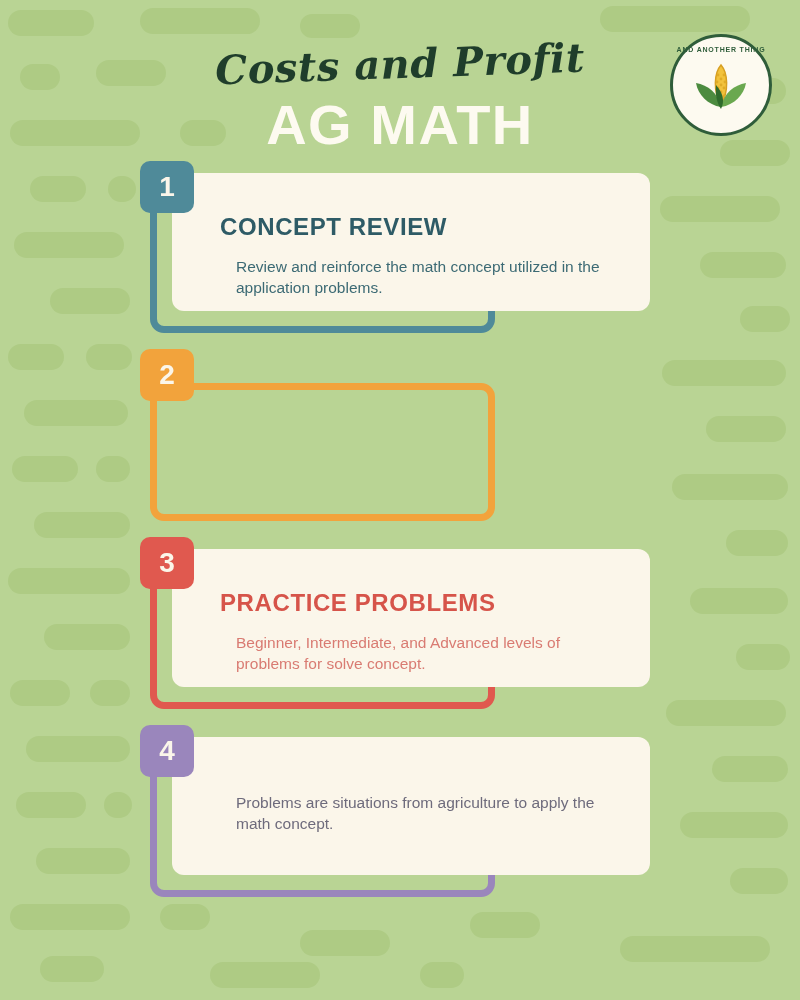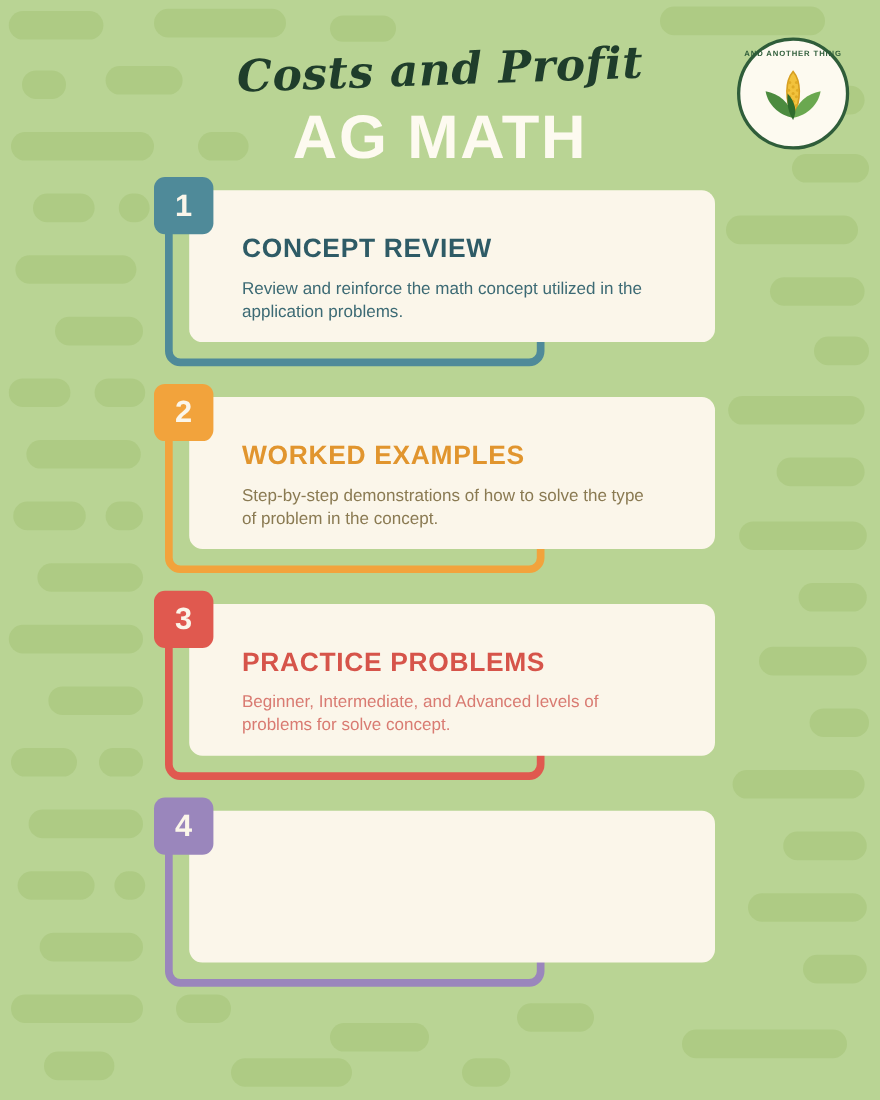--- a/index.html
+++ b/index.html
@@ -146,21 +146,21 @@
   .card-title {
     font-size: 24px;
     font-weight: 700;
     letter-spacing: 0.6px;
     margin: 0 0 12px 0;
     text-transform: uppercase;
   }
   .card-body {
     font-size: 15.5px;
     line-height: 1.35;
-    margin: 0;
+    margin: 16px;
     max-width: 380px;
   }
 
   
   .c1 .frame { border-color: #4f8a99; }
   .c1 .badge { background: #4f8a99; }
   .c1 .card-title { color: #2e5b66; }
   .c1 .card-body { color: #3c6a74; }
 
   .c2 .frame { border-color: #f2a33c; }
@@ -271,37 +271,34 @@
       <div class="frame"></div>
       <div class="panel">
         <h2 class="card-title">CONCEPT REVIEW</h2>
         <p class="card-body">Review and reinforce the math concept utilized in the application problems.</p>
       </div>
       <div class="badge">1</div>
     </div>
 
     <div class="card-wrap c2">
       <div class="frame"></div>
-      <div class="panel">
-        <h2 class="card-title">WORKED EXAMPLES</h2>
-        <p class="card-body">Step-by-step demonstrations of how to solve the type of problem in the concept.</p>
-      </div>
       <div class="badge">2</div>
     </div>
 
     <div class="card-wrap c3">
       <div class="frame"></div>
       <div class="panel">
         <h2 class="card-title">PRACTICE PROBLEMS</h2>
         <p class="card-body">Beginner, Intermediate, and Advanced levels of problems for solve concept.</p>
       </div>
       <div class="badge">3</div>
     </div>
 
     <div class="card-wrap c4">
       <div class="frame"></div>
       <div class="panel">
+        <p class="card-body">Problems are situations from agriculture to apply the math concept.</p>
       </div>
       <div class="badge">4</div>
     </div>
 
   </div>
 </div>
 
 </body></html>

